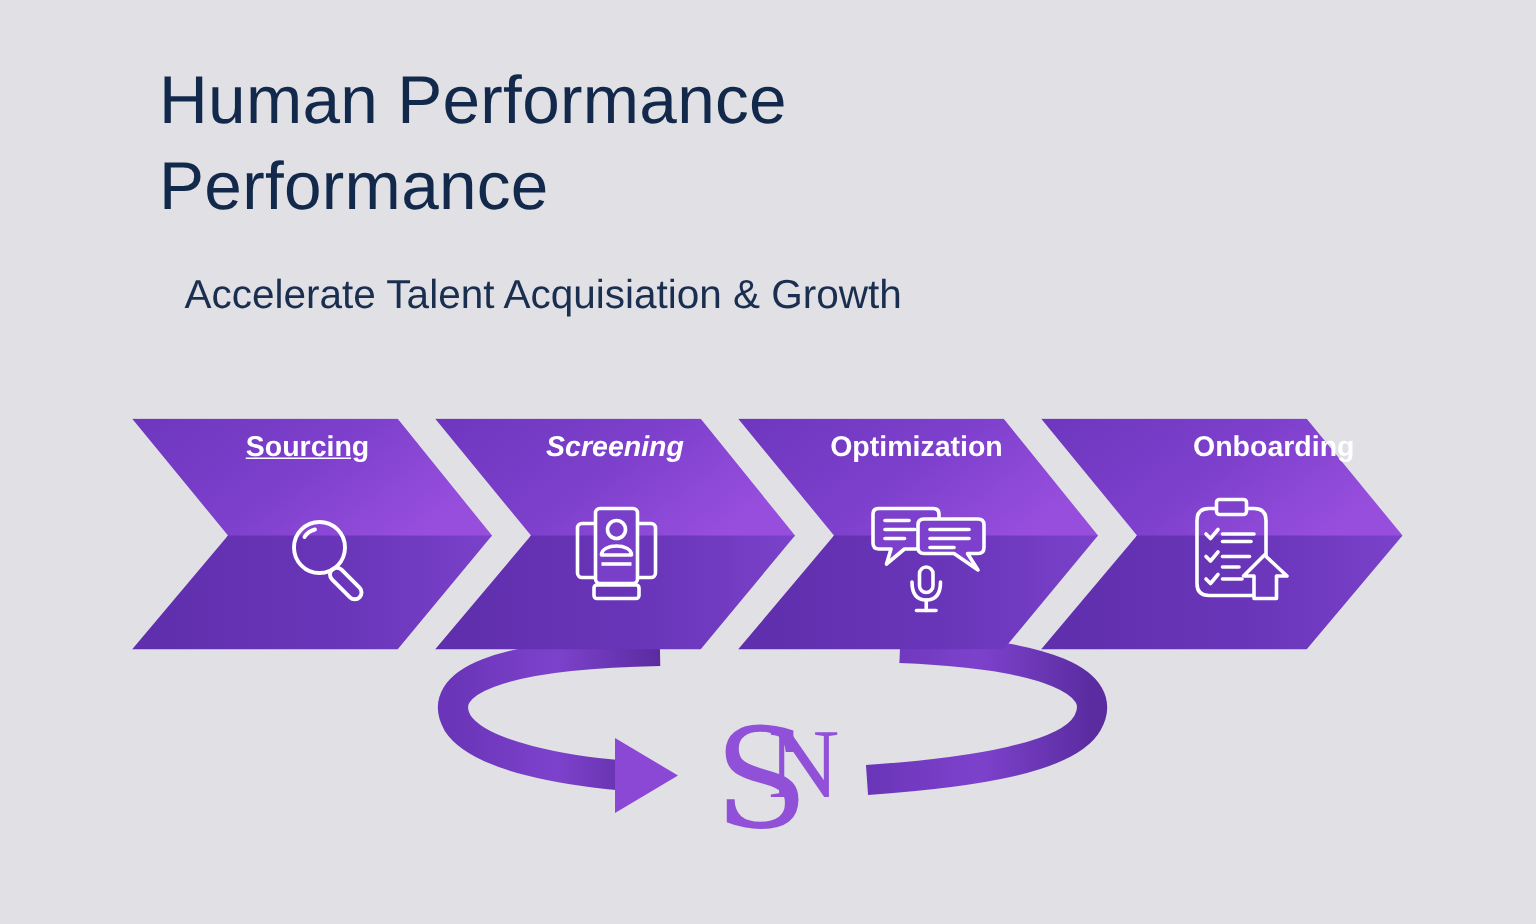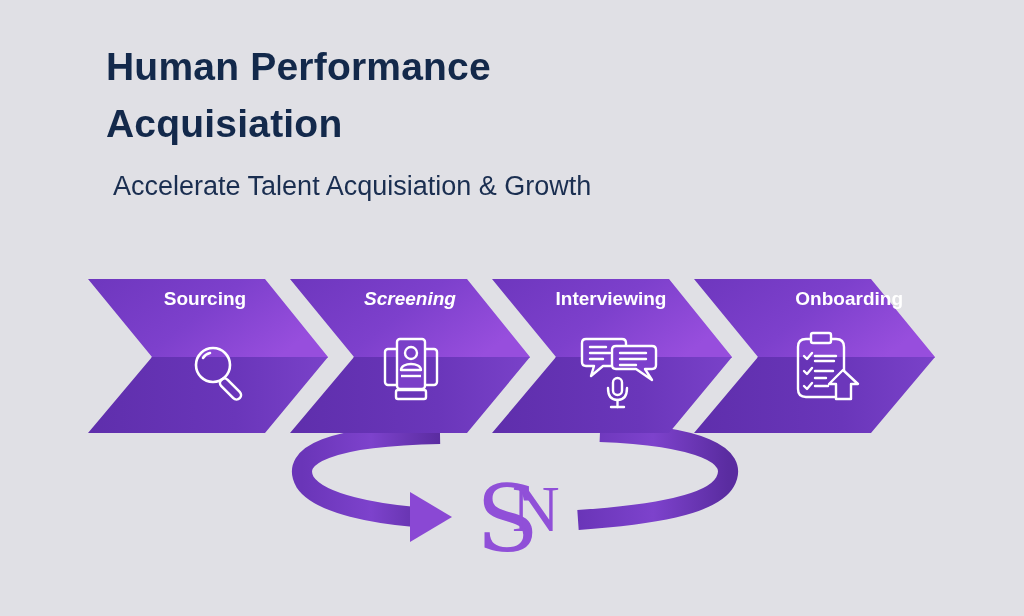--- a/index.html
+++ b/index.html
@@ -3,40 +3,40 @@
 <meta charset="utf-8">
 <style>
   html, body { margin: 0; padding: 0; }
   body {
     width: 1024px; height: 616px; overflow: hidden; position: relative;
     background: #e0e0e5;
     font-family: "Liberation Sans", "DejaVu Sans", sans-serif;
   }
   .title {
     position: absolute; left: 106px; top: 38px;
-    font-size: 39px; line-height: 57px; font-weight: 700; color: #13294b;
+    font-size: 45px; line-height: 57px; font-weight: 400; color: #13294b;
     letter-spacing: 0.2px; margin: 0;
   }
   .title span { display: block; }
   .subtitle {
     position: absolute; left: 113px; top: 169px;
-    font-size: 27px; line-height: 34px; color: #1a2e50; font-weight: 400; margin: 0;
+    font-size: 27px; line-height: 34px; color: #1a2e50; font-weight: 400; margin: 10px;
   }
   svg.stage { position: absolute; left: 0; top: 0; }
   .step-label {
     position: absolute; top: 287px; width: 180px; text-align: center;
     color: #ffffff; font-weight: 700; font-size: 19px; line-height: 24px;
   }
 </style>
 </head>
 <body>
 
 <h1 class="title">
   <span>Human Performance</span>
-  <span>Acquisiation</span>
+  <span>Performance</span>
 </h1>
 <p class="subtitle">Accelerate Talent Acquisiation &amp; Growth</p>
 
 <svg class="stage" width="1024" height="616" viewBox="0 0 1024 616">
   <defs>
     <linearGradient id="chevTop" x1="0" y1="0" x2="1" y2="0.4">
       <stop offset="0" stop-color="#6d36bd"></stop>
       <stop offset="0.55" stop-color="#7d40cc"></stop>
       <stop offset="1" stop-color="#974edd"></stop>
     </linearGradient>
@@ -139,16 +139,16 @@
     <line x1="815" y1="378" x2="826" y2="378"></line>
     <path d="M 843 370 L 858 384 H 851 V 399 H 836 V 384 H 829 Z" fill="#6c37bb"></path>
   </g>
 
   <g fill="#9050d8">
     <text x="476" y="551" font-family="'DejaVu Serif', 'Liberation Serif', serif" font-size="92" font-weight="400">S</text>
     <text x="512" y="531" font-family="'Liberation Serif', 'DejaVu Serif', serif" font-size="66" font-weight="400">N</text>
   </g>
 </svg>
 
-<div class="step-label" style="left:115px;">Sourcing</div>
+<div class="step-label" style="left:115px;text-decoration:underline;">Sourcing</div>
 <div class="step-label" style="left:320px;font-style:italic;">Screening</div>
-<div class="step-label" style="left:521px;">Interviewing</div>
+<div class="step-label" style="left:521px;">Optimization</div>
 <div class="step-label" style="left:723px;text-align:right;">Onboarding</div>
 
 </body></html>

